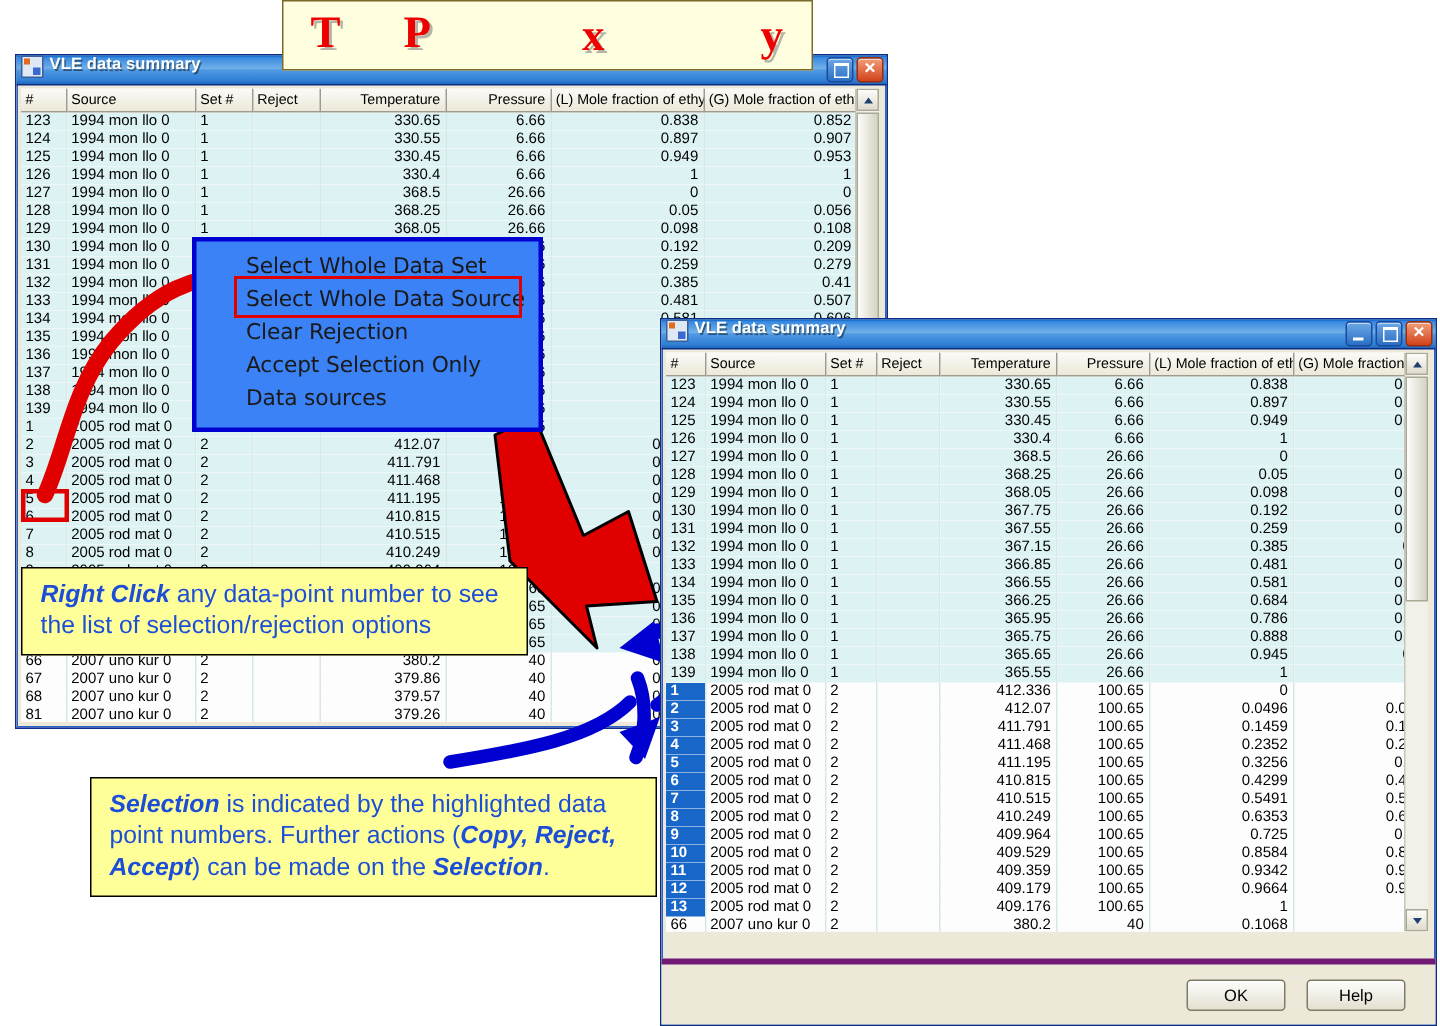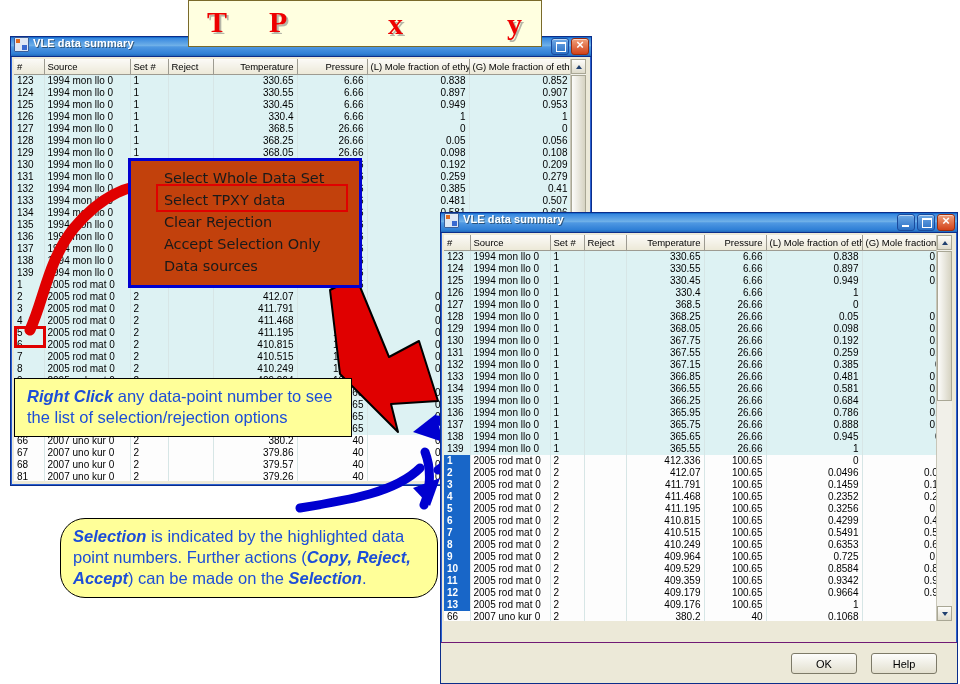--- a/index.html
+++ b/index.html
@@ -64,21 +64,21 @@
   .vs-arrow:after{content:"";position:absolute;left:4px;top:5px;border-left:3px solid transparent;
     border-right:3px solid transparent;}
   .vs-arrow.up:after{border-bottom:4px solid #20406f;}
   .vs-arrow.dn:after{border-top:4px solid #20406f;}
   .vs-thumb{position:absolute;left:0;width:15px;background:linear-gradient(to right,#fcfcfa,#d6d3c2);
     border:1px solid #a9a795;box-sizing:border-box;}
 
   
   #ctx-menu{
     position:absolute;left:128px;top:158px;width:228px;
-    background:#c2410c;border:3px solid #0000d0;z-index:60;
+    background:#3b82f6;border:3px solid #0000d0;z-index:60;
     padding:6px 0 8px 0;
   }
   .ctx-item{font-size:14.5px;color:#1a1a1a;padding:3px 10px 3px 33px;white-space:nowrap;
     font-family:"DejaVu Sans",sans-serif;letter-spacing:-0.1px;}
   #ctx-hilite{position:absolute;left:156px;top:184px;width:188px;height:24px;
     border:2px solid #e00000;z-index:61;pointer-events:none;}
 
   
   .callout{position:absolute;background:#ffff99;border:1px solid #000;z-index:70;
     font-size:16.5px;line-height:1.28;color:#1d4ed8;padding:7px 12px 8px 12px;}
@@ -827,21 +827,21 @@
             <td class="c-r"></td>
           </tr>
         </tbody>
     </table>
     <div class="vscroll" style="height:386px;">
       <div class="vs-arrow up"></div>
       <div class="vs-thumb" style="top:16px;height:150px;"></div>
       <div class="vs-arrow dn" style="position:absolute;bottom:0;"></div>
     </div>
   </div>
-  <div style="position:absolute;left:0;right:0;bottom:0;height:40px;background:#ece9d8;border-top:1px solid #701a75;">
+  <div style="position:absolute;left:0;right:0;bottom:0;height:40px;background:#ece9d8;border-top:4px solid #701a75;">
     <button style="position:absolute;right:100px;top:10px;width:66px;height:21px;font-size:11px;
              font-family:'Liberation Sans',sans-serif;background:linear-gradient(to bottom,#fdfdfc,#e3e0cf);
              border:1px solid #7d7a68;border-radius:3px;cursor:pointer;">OK</button>
     <button style="position:absolute;right:20px;top:10px;width:66px;height:21px;font-size:11px;
              font-family:'Liberation Sans',sans-serif;background:linear-gradient(to bottom,#fdfdfc,#e3e0cf);
              border:1px solid #7d7a68;border-radius:3px;cursor:pointer;">Help</button>
   </div>
 </div>
 
 <svg class="overlay" viewBox="0 0 960 684">
@@ -857,35 +857,35 @@
     <path d="M425,452 C432,470 430,490 424,505"></path>
     <path d="M438,420 C460,430 460,455 438,470"></path>
     <path d="M300,508 C350,500 396,492 420,468"></path>
   </g>
   <polygon points="413,432 436,414 443,442" fill="#0000d0"></polygon>
   <polygon points="413,488 440,478 430,506" fill="#0000d0"></polygon>
 </svg>
 
 <div id="ctx-menu">
     <div class="ctx-item">Select Whole Data Set</div>
-    <div class="ctx-item">Select TPXY data</div>
+    <div class="ctx-item">Select Whole Data Source</div>
     <div class="ctx-item">Clear Rejection</div>
     <div class="ctx-item">Accept Selection Only</div>
     <div class="ctx-item">Data sources</div>
   </div>
 <div id="ctx-hilite"></div>
 
 <div id="row9-box"></div>
 
 <div class="tpxy-box">
   <span class="tpxy-lbl" style="left:18px;top:4px;">T</span>
   <span class="tpxy-lbl" style="left:80px;top:4px;">P</span>
   <span class="tpxy-lbl" style="left:199px;top:6px;">x</span>
   <span class="tpxy-lbl" style="left:318px;top:6px;">y</span>
 </div>
 
 <div class="callout" style="left:14px;top:378px;width:312px;">
   <i>Right Click</i><span> any data-point number to see the list of selection/rejection options</span>
 </div>
 
-<div class="callout" style="left:60px;top:518px;width:352px;border-radius:25px;">
+<div class="callout" style="left:60px;top:518px;width:352px;">
   <i>Selection</i><span> is indicated by the highlighted data point numbers. Further actions (</span><i>Copy, Reject, Accept</i><span>) can be made on the </span><i>Selection</i><span>.</span>
 </div>
 
 </body></html>

